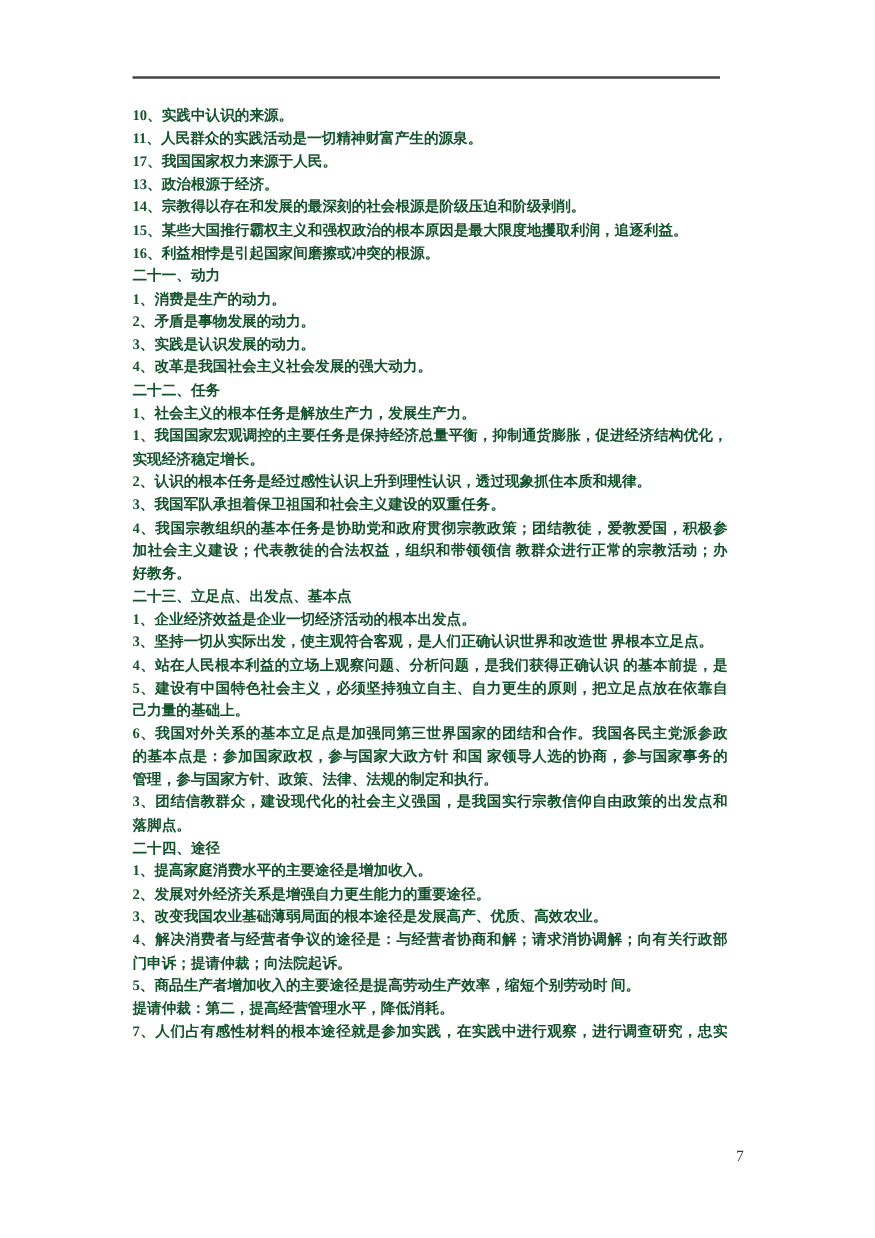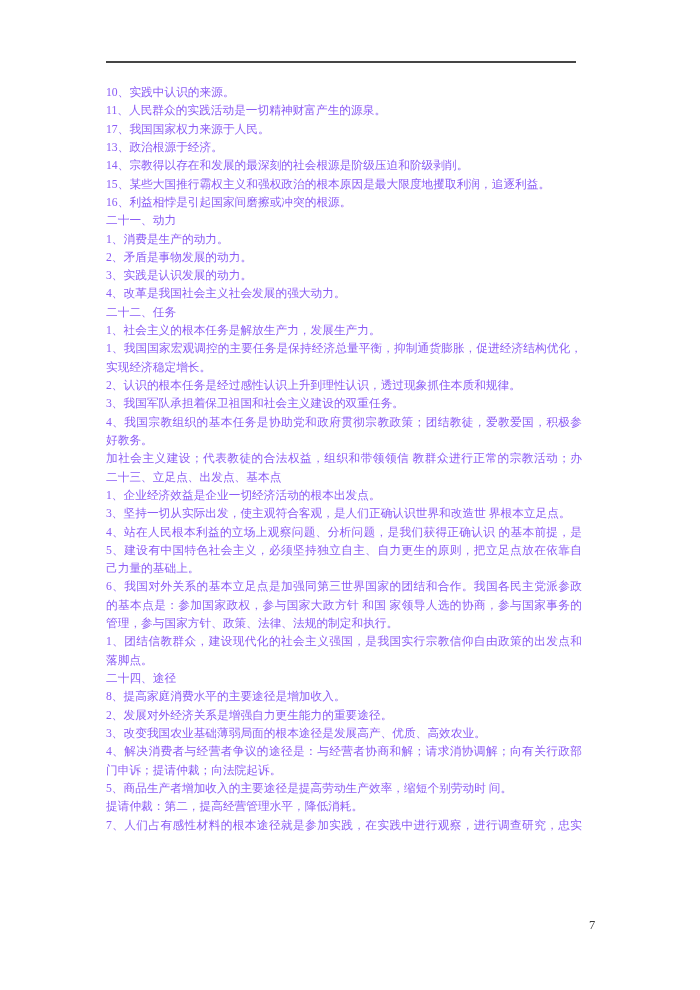--- a/index.html
+++ b/index.html
@@ -56,21 +56,21 @@
     line-height: 16px;
     color: #3a3a3a;
   }
 </style>
 </head>
 <body>
 
 <div class="page" style="background: rgb(255, 255, 255);">
   <div class="header-rule" style="background: rgb(69, 69, 69);"></div>
 
-  <div class="content" style="color: #8b5cf6;">
+  <div class="content" style="color: #14532d; font-weight: bold;">
 
       <div class="line">10、实践中认识的来源。</div>
 
       <div class="line">11、人民群众的实践活动是一切精神财富产生的源泉。</div>
 
       <div class="line">17、我国国家权力来源于人民。</div>
 
       <div class="line">13、政治根源于经济。</div>
 
       <div class="line">14、宗教得以存在和发展的最深刻的社会根源是阶级压迫和阶级剥削。</div>
@@ -96,23 +96,23 @@
       <div class="line justify">1、我国国家宏观调控的主要任务是保持经济总量平衡，抑制通货膨胀，促进经济结构优化，</div>
 
       <div class="line">实现经济稳定增长。</div>
 
       <div class="line">2、认识的根本任务是经过感性认识上升到理性认识，透过现象抓住本质和规律。</div>
 
       <div class="line">3、我国军队承担着保卫祖国和社会主义建设的双重任务。</div>
 
       <div class="line justify">4、我国宗教组织的基本任务是协助党和政府贯彻宗教政策；团结教徒，爱教爱国，积极参</div>
 
+      <div class="line justify">加社会主义建设；代表教徒的合法权益，组织和带领领信 教群众进行正常的宗教活动；办</div>
+
       <div class="line">好教务。</div>
-
-      <div class="line justify">加社会主义建设；代表教徒的合法权益，组织和带领领信 教群众进行正常的宗教活动；办</div>
 
       <div class="line">二十三、立足点、出发点、基本点</div>
 
       <div class="line">1、企业经济效益是企业一切经济活动的根本出发点。</div>
 
 
       <div class="line">3、坚持一切从实际出发，使主观符合客观，是人们正确认识世界和改造世 界根本立足点。</div>
 
       <div class="line justify">4、站在人民根本利益的立场上观察问题、分析问题，是我们获得正确认识 的基本前提，是</div>
 
@@ -120,27 +120,27 @@
       <div class="line justify">5、建设有中国特色社会主义，必须坚持独立自主、自力更生的原则，把立足点放在依靠自</div>
 
       <div class="line">己力量的基础上。</div>
 
       <div class="line justify">6、我国对外关系的基本立足点是加强同第三世界国家的团结和合作。我国各民主党派参政</div>
 
       <div class="line justify">的基本点是：参加国家政权，参与国家大政方针 和国 家领导人选的协商，参与国家事务的</div>
 
       <div class="line">管理，参与国家方针、政策、法律、法规的制定和执行。</div>
 
-      <div class="line justify">1、团结信教群众，建设现代化的社会主义强国，是我国实行宗教信仰自由政策的出发点和</div>
+      <div class="line justify">3、团结信教群众，建设现代化的社会主义强国，是我国实行宗教信仰自由政策的出发点和</div>
 
       <div class="line">落脚点。</div>
 
       <div class="line">二十四、途径</div>
 
-      <div class="line">8、提高家庭消费水平的主要途径是增加收入。</div>
+      <div class="line">1、提高家庭消费水平的主要途径是增加收入。</div>
 
       <div class="line">2、发展对外经济关系是增强自力更生能力的重要途径。</div>
 
       <div class="line">3、改变我国农业基础薄弱局面的根本途径是发展高产、优质、高效农业。</div>
 
       <div class="line justify">4、解决消费者与经营者争议的途径是：与经营者协商和解；请求消协调解；向有关行政部</div>
 
       <div class="line">门申诉；提请仲裁；向法院起诉。</div>
 
       <div class="line">5、商品生产者增加收入的主要途径是提高劳动生产效率，缩短个别劳动时 间。</div>

